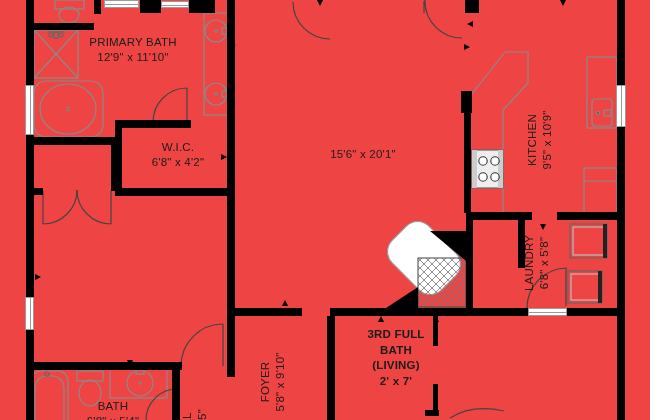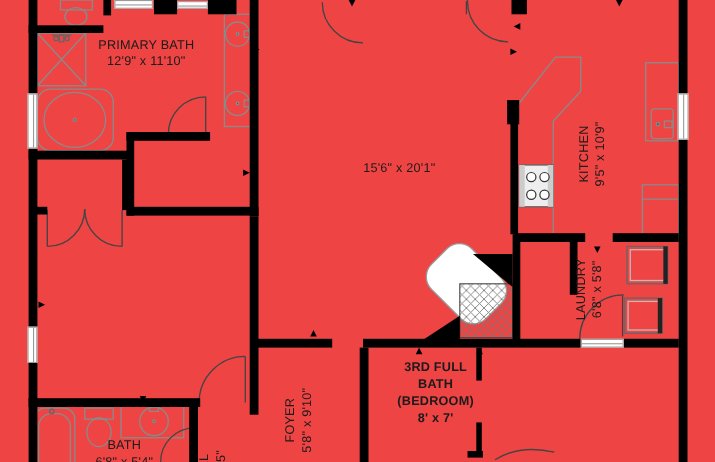--- a/index.html
+++ b/index.html
@@ -169,40 +169,44 @@
   <div class="win win-v" style="left:25px;top:297px;width:9px;height:33px"></div>
   <div class="win win-v" style="left:616px;top:85px;width:10px;height:42px"></div>
   <div class="win win-h" style="left:528px;top:308px;width:39px;height:8px"></div>
   <div class="win win-h" style="left:104px;top:0;width:35px;height:8px"></div>
   <div class="win win-h" style="left:161px;top:1px;width:28px;height:7px"></div>
 
   <div class="lbl" style="left:133px;top:49px">
     <span class="ln">PRIMARY BATH</span>
     <span class="ln">12'9" x 11'10"</span>
   </div>
+  <div class="lbl" style="left:178px;top:154px">
+    <span class="ln">W.I.C.</span>
+    <span class="ln">6'8" x 4'2"</span>
+  </div>
   <div class="lbl" style="left:363px;top:154px">
     <span class="ln">15'6" x 20'1"</span>
   </div>
   <div class="lbl rot" style="left:539px;top:140px">
     <span class="ln">KITCHEN</span>
     <span class="ln">9'5" x 10'9"</span>
   </div>
   <div class="lbl rot" style="left:536px;top:263px">
     <span class="ln">LAUNDRY</span>
     <span class="ln">6'8" x 5'8"</span>
   </div>
   <div class="lbl rot" style="left:272px;top:382px">
     <span class="ln">FOYER</span>
     <span class="ln">5'8" x 9'10"</span>
   </div>
   <div class="lbl bold" style="left:381px;top:358px">
     <span class="ln">3RD FULL</span>
     <span class="ln">BATH</span>
-    <span class="ln">(BEDROOM)</span>
-    <span class="ln">8' x 7'</span>
+    <span class="ln">(LIVING)</span>
+    <span class="ln">2' x 7'</span>
   </div>
   <div class="lbl" style="left:113px;top:413px">
     <span class="ln">BATH</span>
     <span class="ln">6'8" x 5'4"</span>
   </div>
   <div class="lbl rot" style="left:194px;top:419px">
     <span class="ln">LL</span>
     <span class="ln">7'5"</span>
   </div>
 

